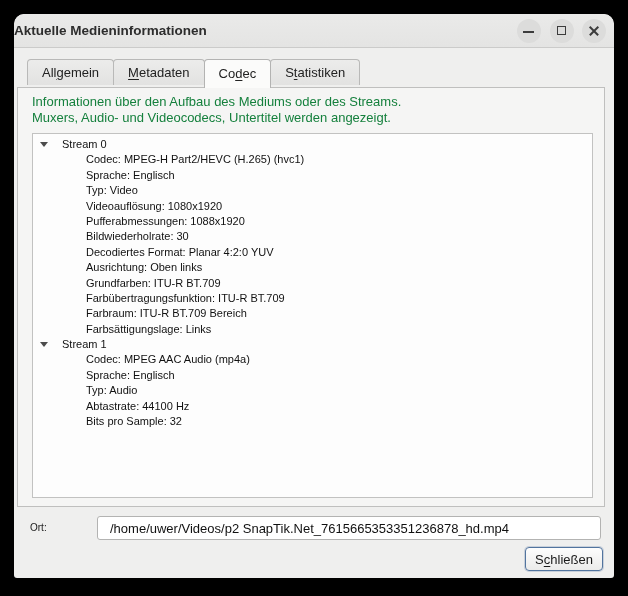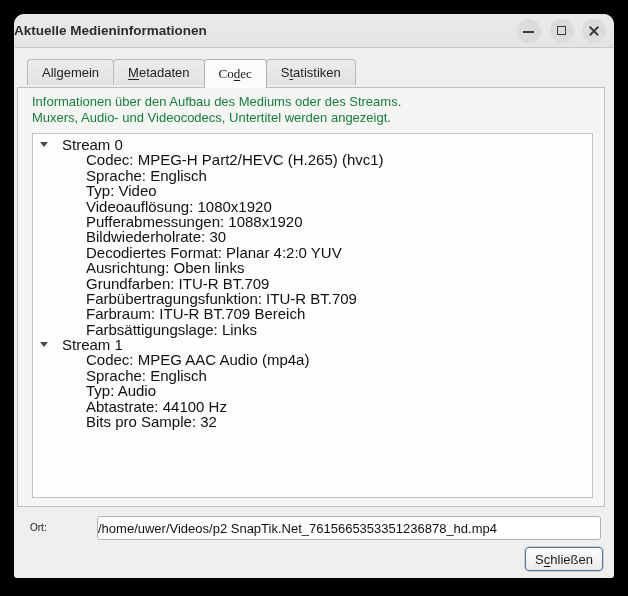--- a/index.html
+++ b/index.html
@@ -36,49 +36,49 @@
   .tabbar {
     position:absolute; left:13px; top:45px; height:29px; display:flex; z-index:3;
   }
   .tab {
     height:26px; padding:0 14px; line-height:25px; font-size:13px; color:#222;
     background:linear-gradient(#ececeb,#e2e2e1);
     border:1px solid #b9b9b8; border-bottom:none; border-radius:4px 4px 0 0;
     margin-right:-1px; position:relative; cursor:default; white-space:nowrap;
   }
   .tab.active {
-    height:29px; line-height:28px; background:#fbfbfa; border-color:#b3b3b2; z-index:4;font-family:Liberation Serif, serif;
+    height:29px; line-height:28px; background:#fbfbfa; border-color:#b3b3b2; z-index:4;
   }
   .tab .mnemo { text-decoration:underline; text-underline-offset:2px; }
 
   
   .pane {
     position:absolute; left:3px; top:73px; width:588px; height:420px;
     background:#f5f5f4; border:1px solid #bfbfbe; z-index:1;
   }
   .desc { position:absolute; left:14px; top:6px; font-size:13px; line-height:16px; color:#15803d; }
 
   .tree {
     position:absolute; left:14px; top:45px; width:561px; height:365px;
     background:#fdfdfd; border:1px solid #c2c2c1; overflow:hidden; padding-top:3px;
   }
-  .tree-row { position:relative; height:15.4px; font-size:15px; line-height:15.4px; color:#111; white-space:nowrap; }
+  .tree-row { position:relative; height:15.4px; font-size:11px; line-height:15.4px; color:#111; white-space:nowrap; }
   .tree-row .expander {
     position:absolute; left:7px; top:5px; width:0; height:0;
     border-left:4px solid transparent; border-right:4px solid transparent; border-top:5px solid #4c4c4c;
   }
   .tree-row.lvl0 .row-text { position:absolute; left:29px; }
   .tree-row.lvl1 .row-text { position:absolute; left:53px; }
 
   
   .loc-label { position:absolute; left:16px; top:502px; height:24px; line-height:24px; font-size:10px; color:#1a1a1a; }
   .loc-input {
     position:absolute; left:83px; top:502px; width:504px; height:24px;
     border:1px solid #b3b3b2; border-radius:3px; background:#ffffff;
-    font-family:"Liberation Sans", sans-serif; font-size:13px; color:#111; padding:0 0; outline:none;
+    font-family:"Liberation Sans", sans-serif; font-size:13px; color:#111; padding:0 12px; outline:none;
   }
 
   
   .close-btn {
     position:absolute; left:511px; top:533px; width:78px; height:24px;
     border:1px solid #52749e; border-radius:4px;
     background:linear-gradient(#fdfdfd,#ebebea);
     box-shadow:0 0 0 1px rgba(82,116,158,.25);
     font-family:"Liberation Sans", sans-serif; font-size:13px; color:#1a1a1a; cursor:default;
   }

